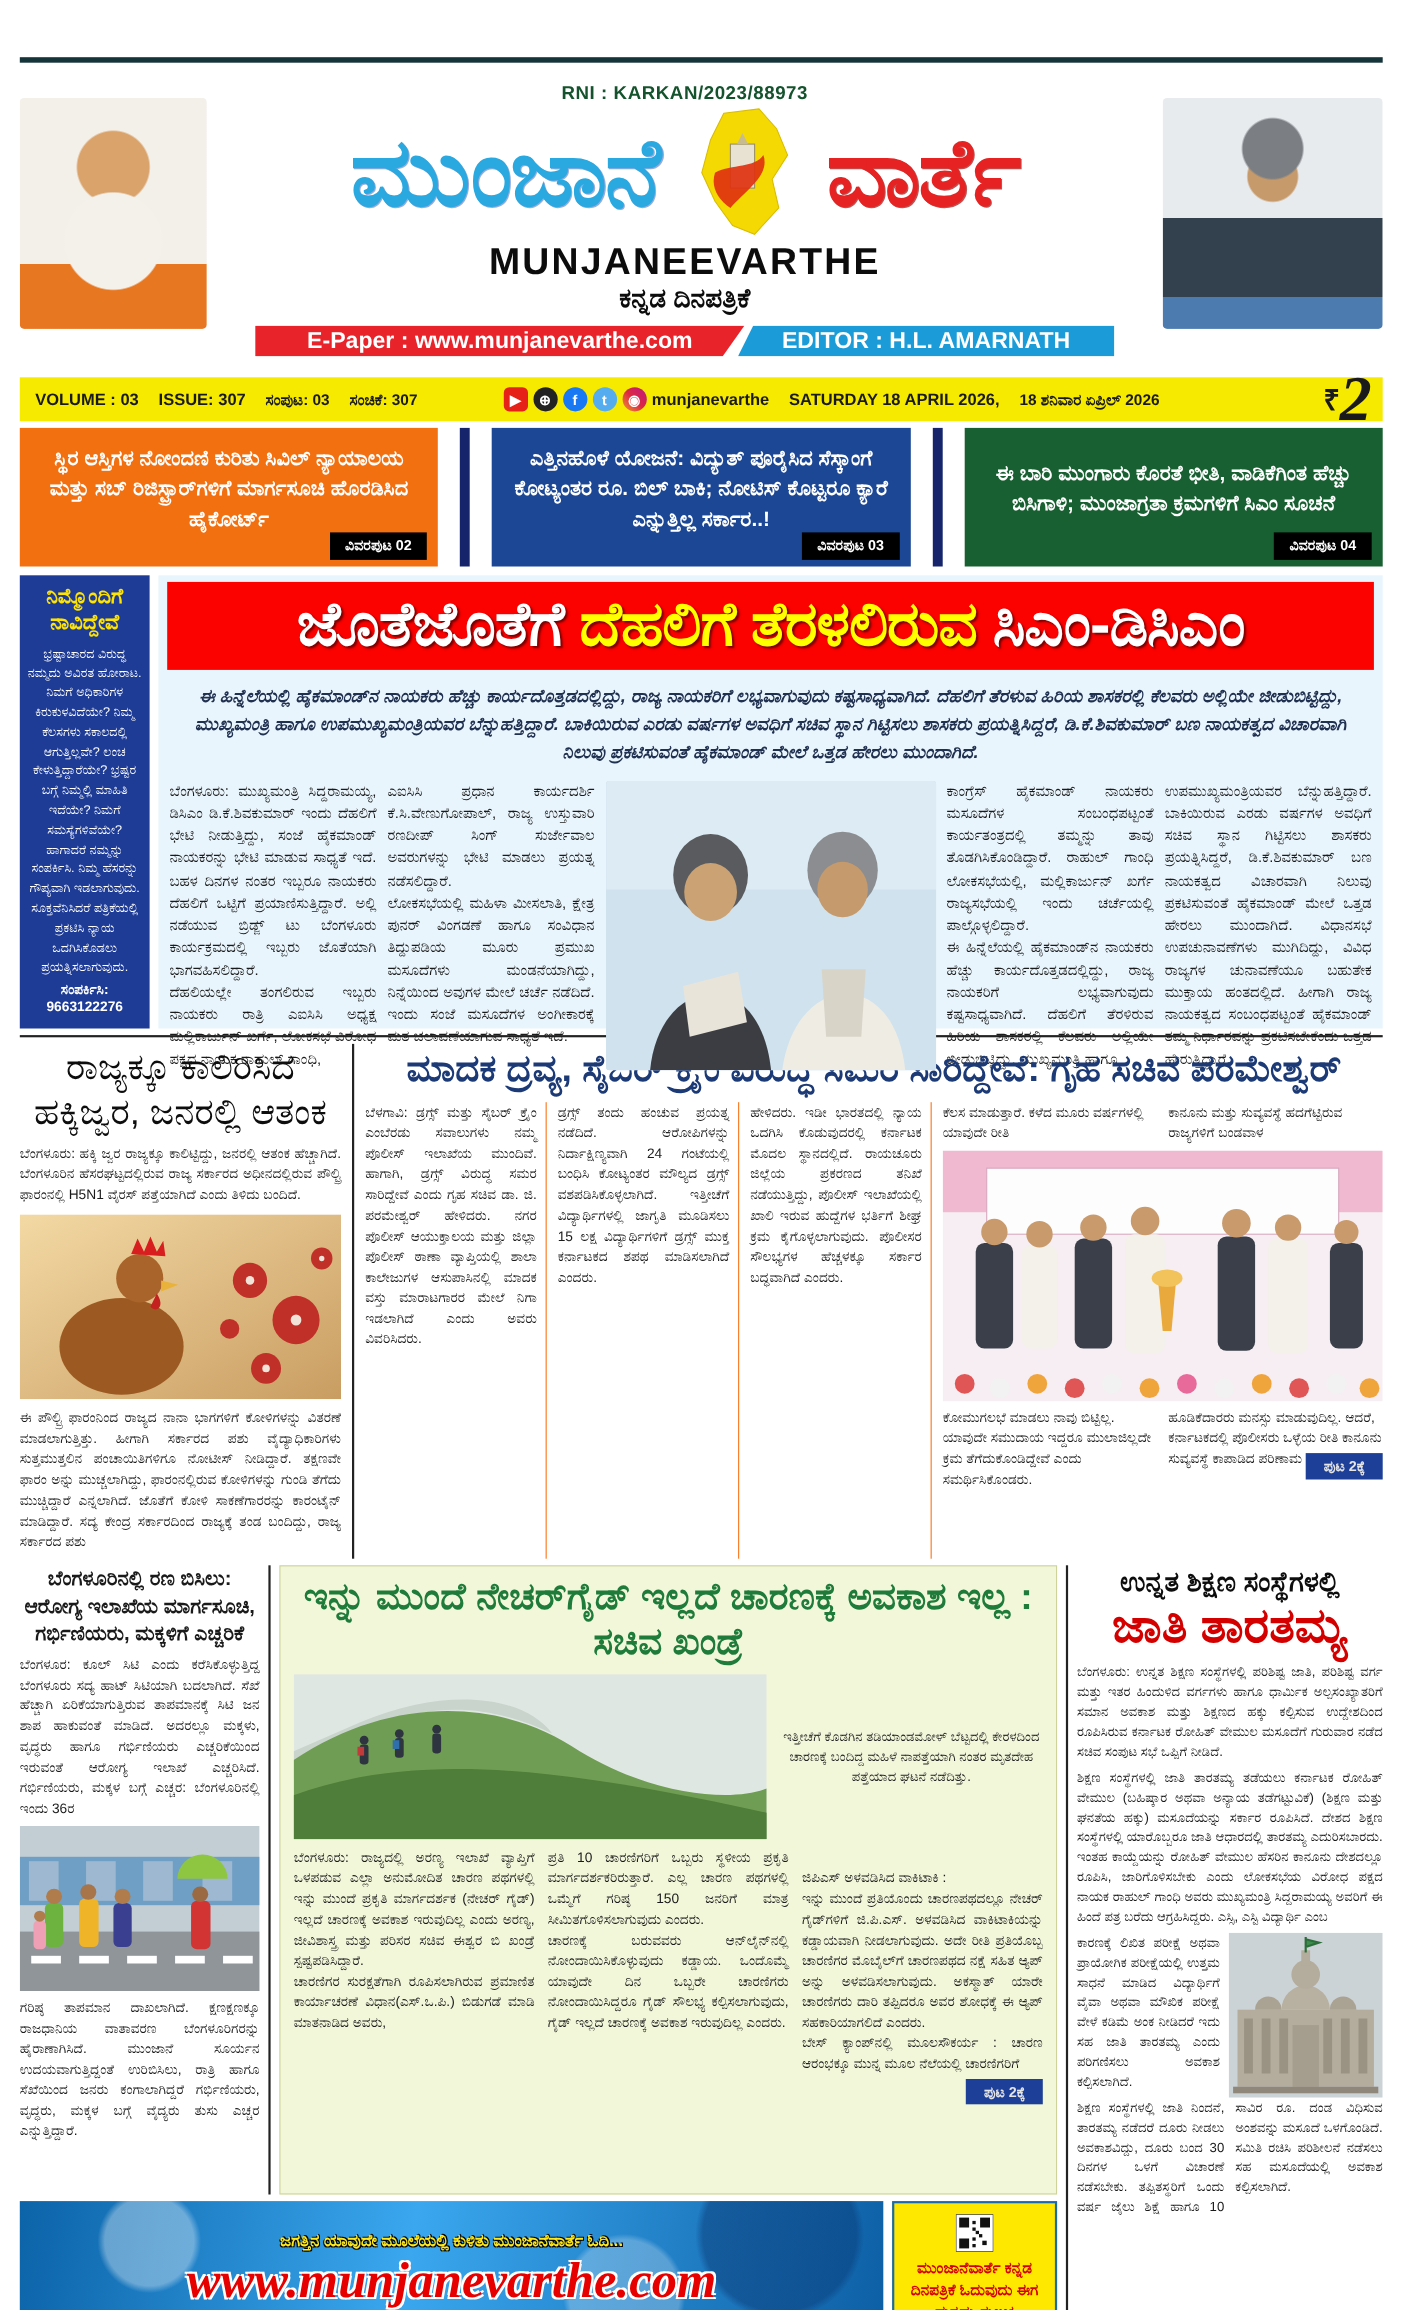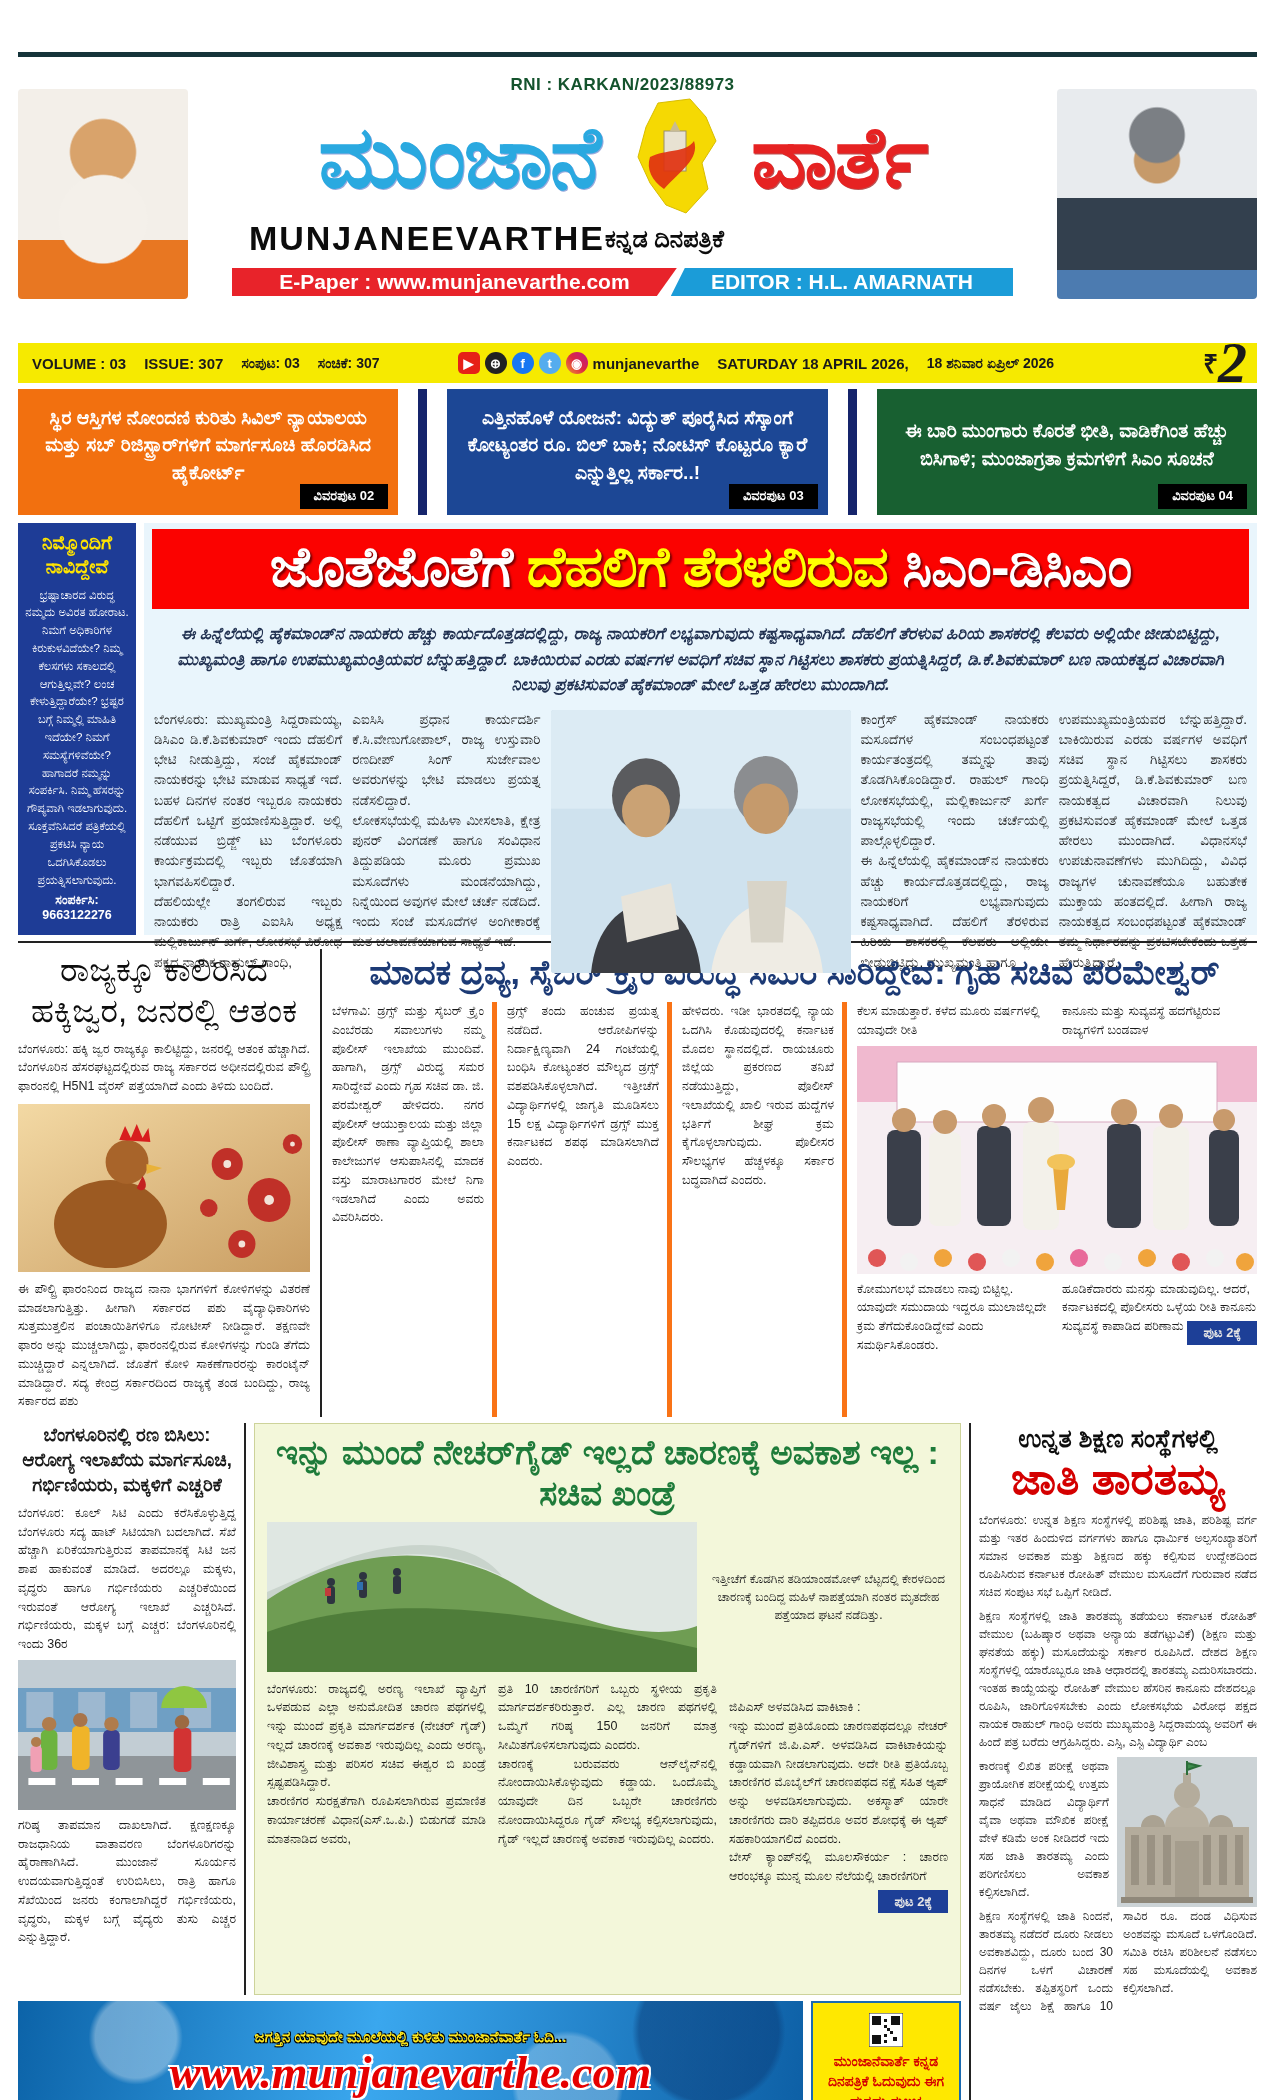--- a/index.html
+++ b/index.html
@@ -19,21 +19,21 @@
       radial-gradient(circle at 50% 22%, #7b7f84 0 14%, transparent 15%),
       radial-gradient(circle at 50% 34%, #c69a6a 0 13%, transparent 14%),
       linear-gradient(to bottom, #e8ebee 0 52%, #33404e 52% 86%, #4c7bb0 86%); }
   .mast-center { flex:1; display:flex; flex-direction:column; align-items:center; }
   .rni { font-size:17px; font-weight:bold; letter-spacing:.5px; color:#14532d; margin-top:8px; }
   .title-row { display:flex; align-items:center; gap:21px; line-height:1; margin-top:2px; }
   .kn-title { font-size:86px; font-weight:bold; letter-spacing:-2px; }
   .kn-title.blue { color:var(--title-blue); text-shadow:1px 1px 0 #9ad; }
   .kn-title.red { color:var(--title-red); text-shadow:1px 1px 0 #b55; }
   .map-wrap { width:110px; height:120px; flex:none; }
-  .sub-row { width:88%; display:flex; justify-content:flex-start; align-items:center; margin-top:2px; }
+  .sub-row { width:88%; display:flex; justify-content:flex-end; align-items:center; margin-top:2px;flex-direction:column; }
   .en-title { font-size:34px; font-weight:bold; letter-spacing:2px; color:#0c0c0c; }
   .tagline { font-size:24px; font-weight:bold; color:#0c0c0c; }
   .epaper-row { display:flex; width:92%; height:28px; margin-top:10px; font-weight:bold; }
   .epaper-red { flex:1.3; background:var(--epaper-red); color:#fff; font-size:21px; display:flex; align-items:center; justify-content:center; clip-path:polygon(0 0,100% 0,calc(100% - 20px) 100%,0 100%); }
   .epaper-blue { flex:1; background:var(--epaper-blue); color:#fff; font-size:21px; display:flex; align-items:center; justify-content:center; margin-left:-6px; clip-path:polygon(14px 0,100% 0,100% 100%,0 100%); }
 
   
   .infobar { background:var(--accent-yellow); height:40px; display:flex; align-items:center; gap:18px; padding:0 14px; position:relative; font-weight:bold; font-size:15px; margin-top:2px; }
   .infobar .kn { font-size:14px; }
   .soc { display:flex; gap:5px; align-items:center; margin-left:60px; }
@@ -79,21 +79,21 @@
 
   
   .row2 { display:flex; gap:10px; height:468px; }
   .birdflu { width:304px; flex:none; border-right:2px solid #222; padding-right:10px; }
   .birdflu h2 { font-size:33px; line-height:1.25; text-align:center; font-weight:normal; color:#0d0d0d; margin-bottom:8px; }
   .body-txt { font-size:12.5px; line-height:1.5; text-align:justify; }
   .bird-photo { width:100%; height:168px; margin:8px 0; }
   .parames { flex:1; display:flex; flex-direction:column; }
   .parames h2 { color:var(--parames-navy); font-size:34px; font-weight:bold; text-align:center; line-height:1.15; padding:4px 0 10px; }
   .par-cols { display:flex; gap:10px; flex:1; }
-  .pcol { flex:1; font-size:12.5px; line-height:1.5; text-align:justify; border-right:5px solid #f97316; padding-right:8px; }
+  .pcol { flex:1; font-size:12.5px; line-height:1.5; text-align:justify; border-right:1px solid #f97316; padding-right:8px; }
   .par-right { width:400px; flex:none; display:flex; flex-direction:column; }
   .par-top { display:flex; gap:10px; font-size:12.5px; line-height:1.5; }
   .par-top div { flex:1; }
   .event-photo { width:100%; height:228px; margin:6px 0; }
   .par-caps { display:flex; gap:10px; font-size:12.5px; line-height:1.5; }
   .par-caps > div { flex:1; }
   .badge-blue { background:var(--badge-blue); color:#e5e5e5; font-size:13px; font-weight:bold; padding:2px 16px; display:inline-block; float:right; margin-top:4px; }
 
   
   .row3 { display:flex; gap:8px; margin-top:6px; height:700px; }

